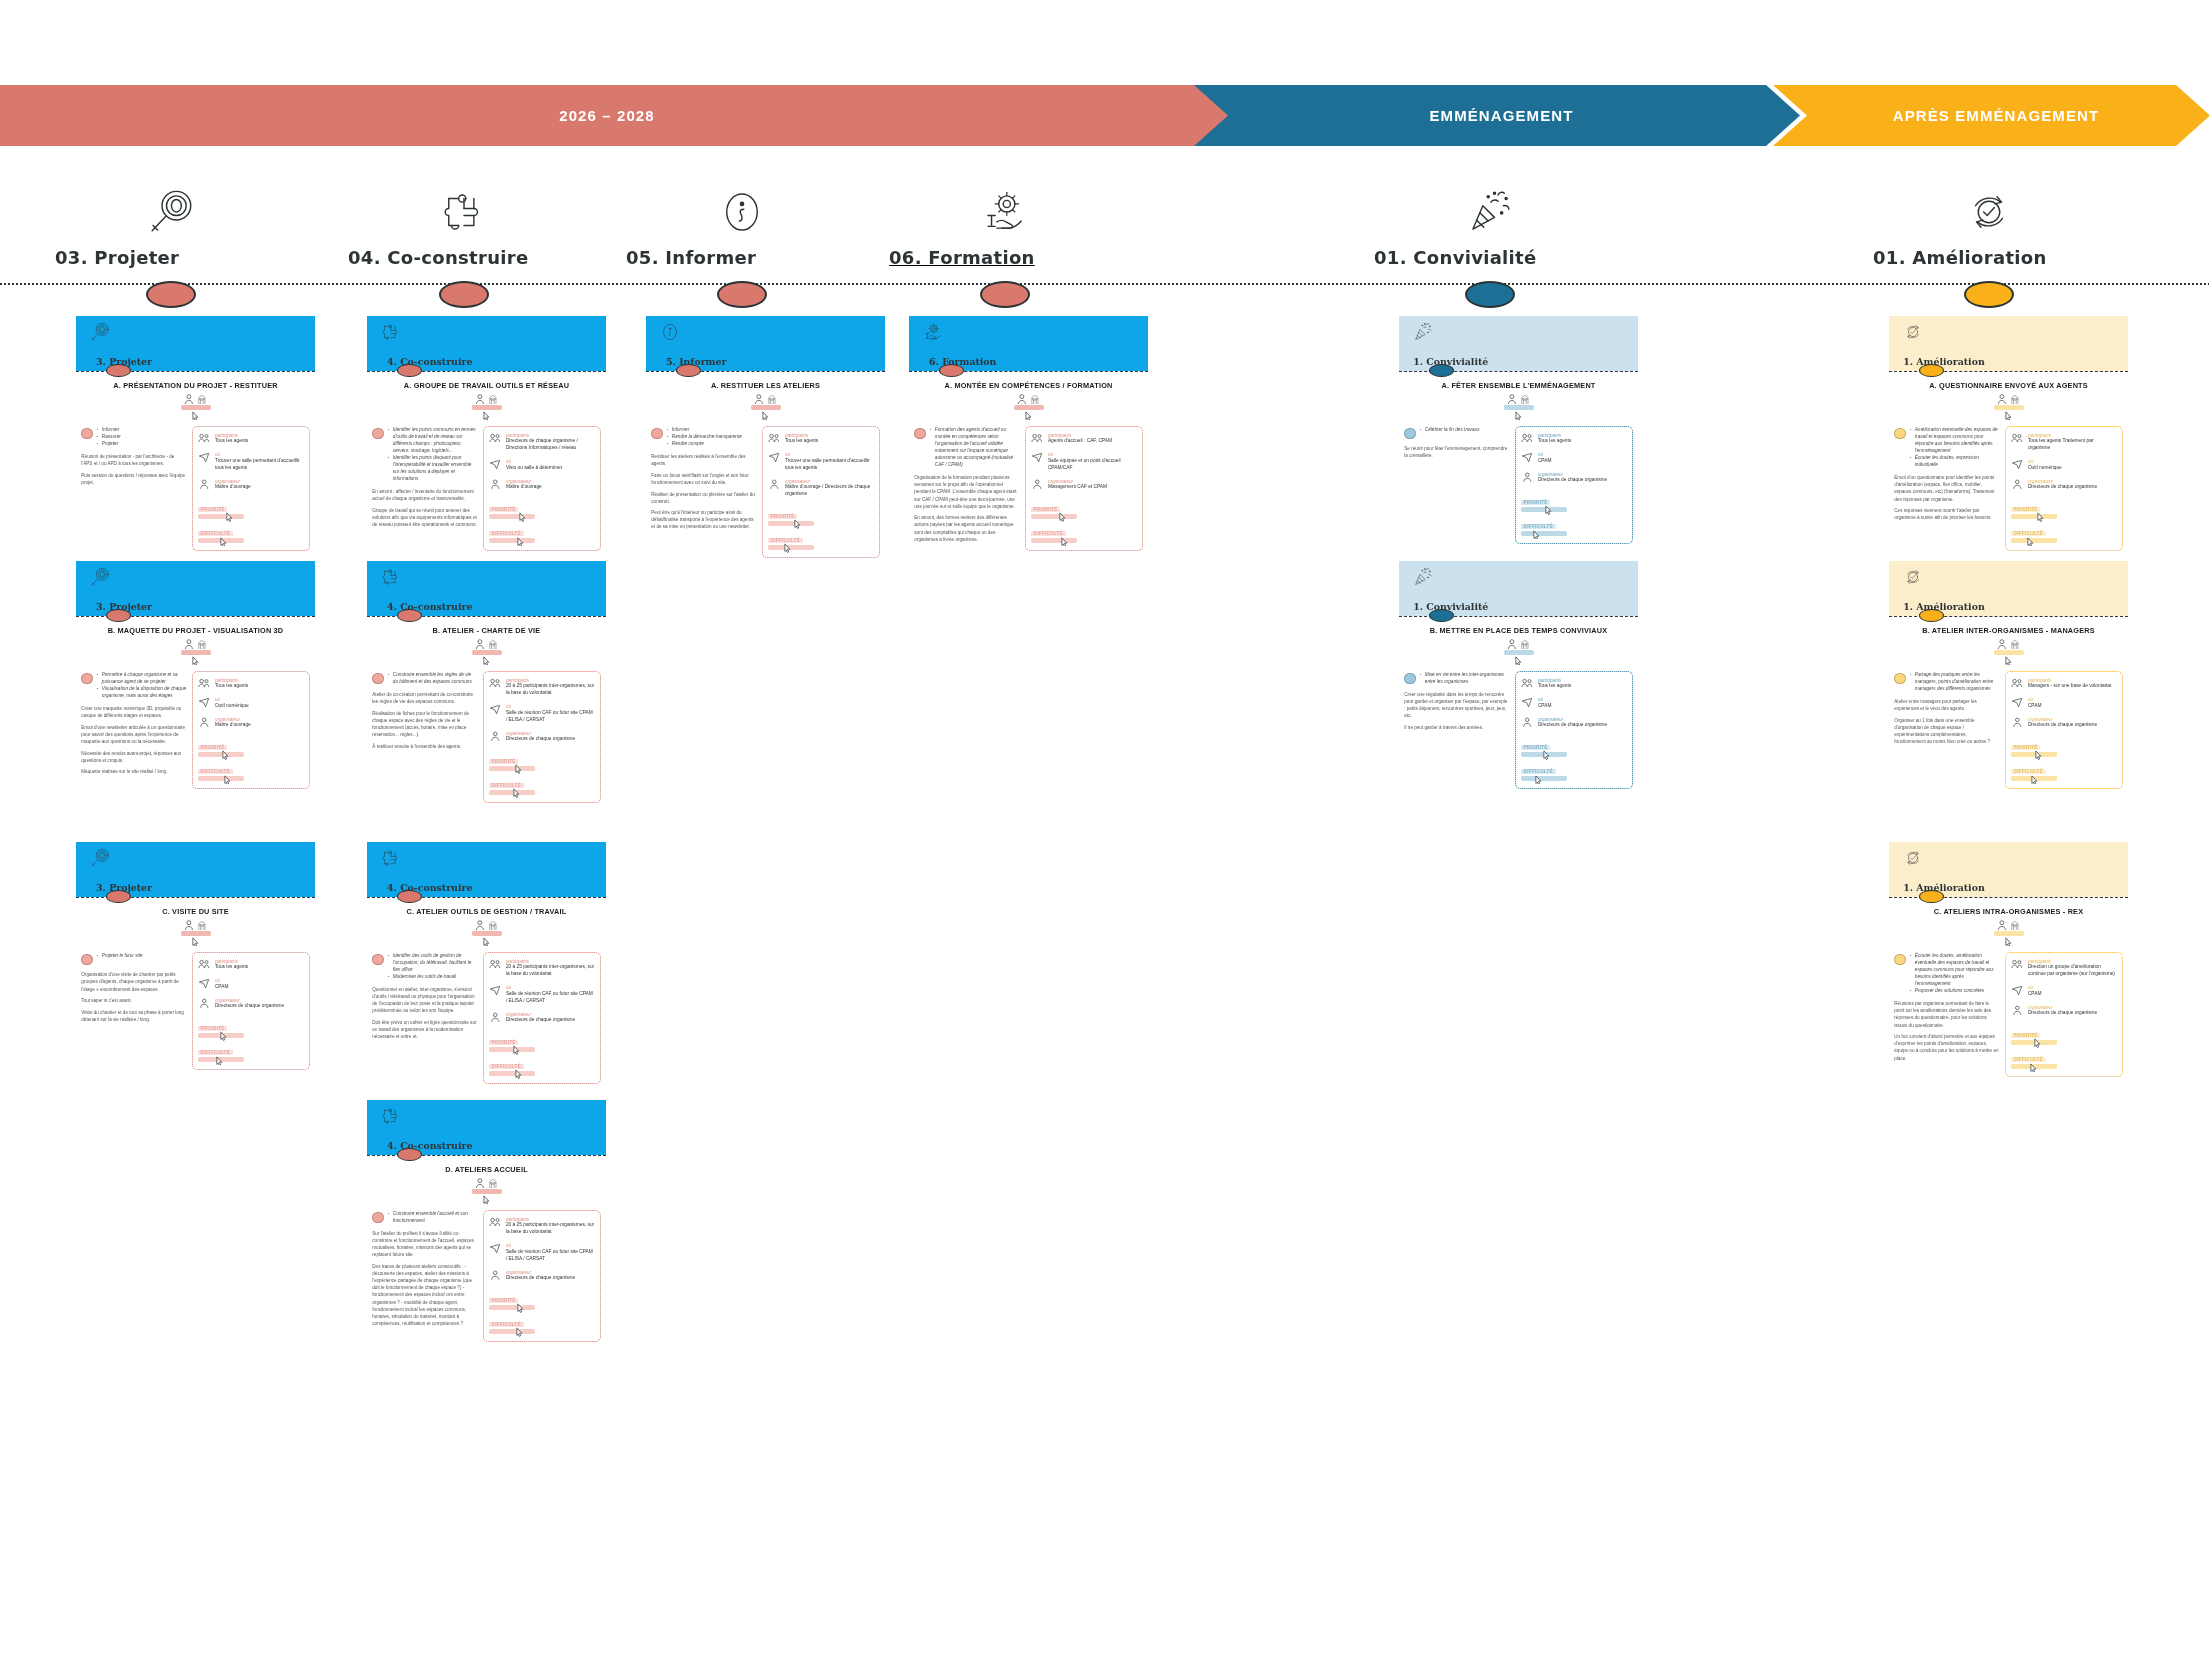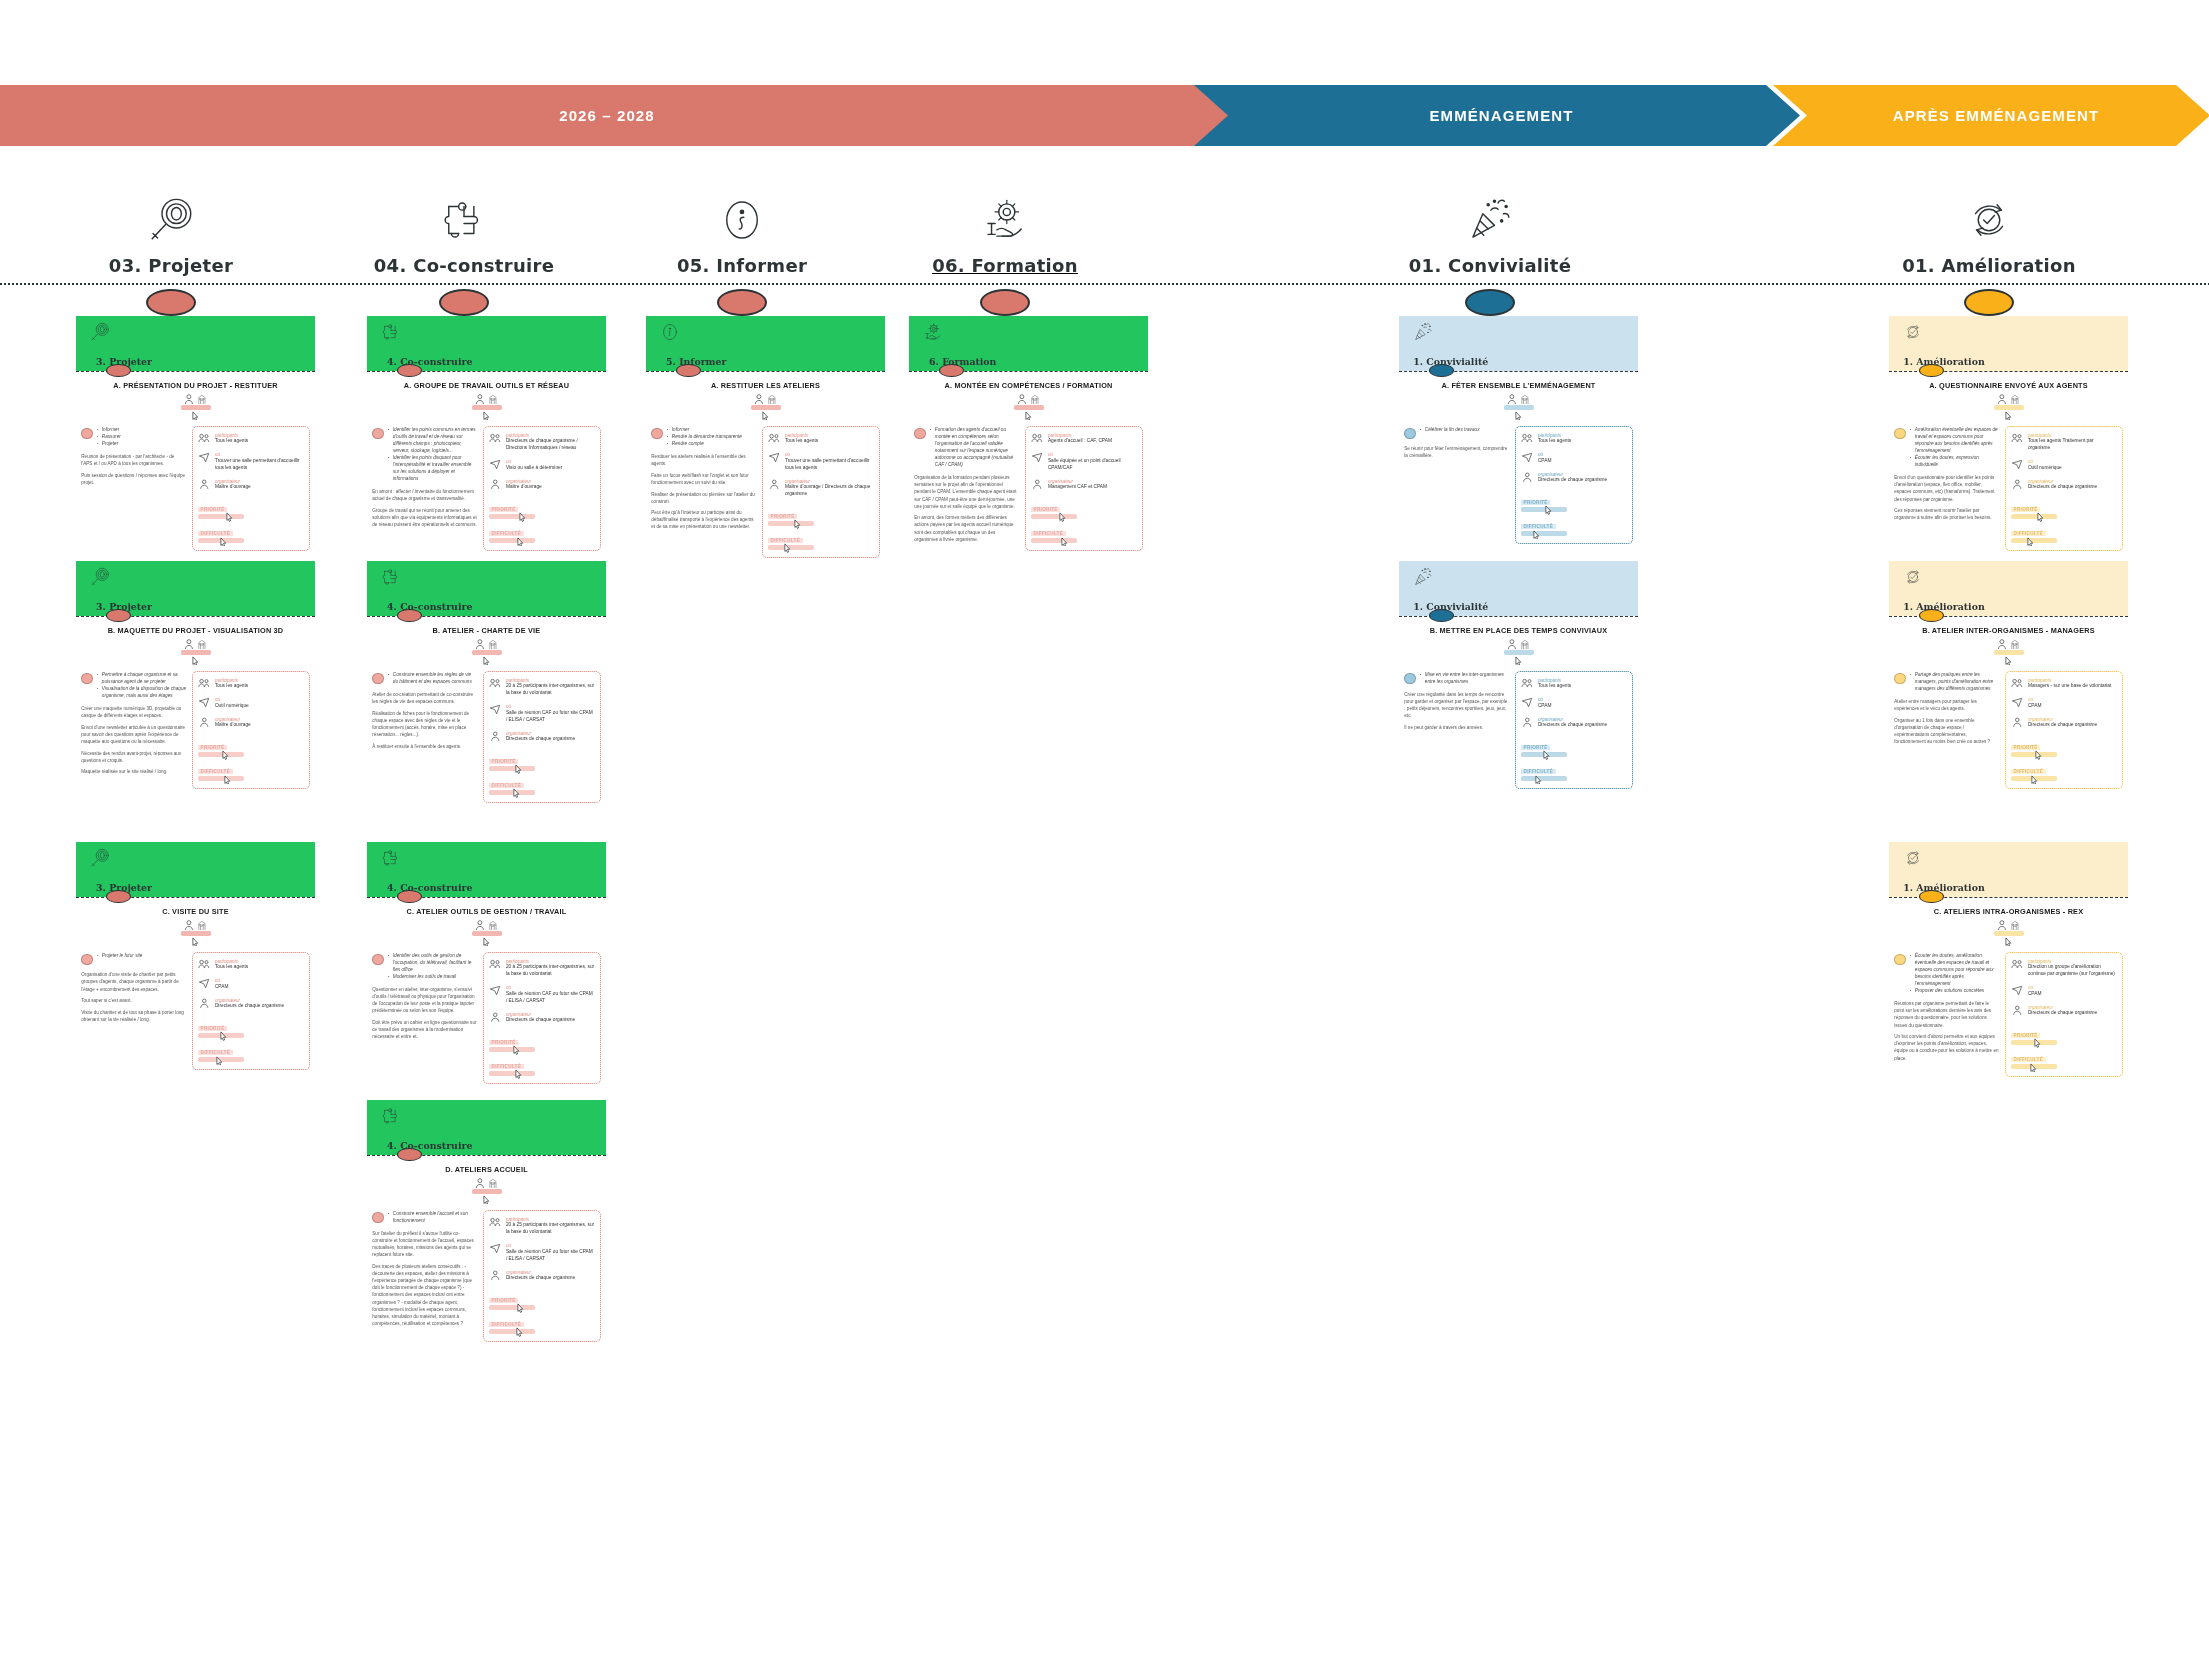--- a/index.html
+++ b/index.html
@@ -29,21 +29,21 @@
           clip-path: polygon(0 0, calc(100% - 34px) 0, 100% 50%, calc(100% - 34px) 100%, 0 100%, 34px 50%); }
   .ph-1 .phase-label { margin-right: 34px; }
   .ph-2 .phase-label { margin-left: 9px; }
   .ph-3 .phase-label { margin-left: 9px; }
 
   
   .timeline-axis {
     position: absolute; left: 0; top: 283px; width: 2210px; height: 0;
     border-top: 2.7px dotted #2d3436;
   }
-  .station { position: absolute; top: 175px; width: 232px; text-align: center; }
+  .station { position: absolute; top: 167px; width: 232px; text-align: left; }
   .station .icon { height: 71px; display: flex; align-items: flex-end; justify-content: center; }
   .station .st-label {
     margin-top: 9px; font-weight: bold; font-size: 18px; color: #2d3436;
     font-family: "DejaVu Sans", sans-serif; letter-spacing: 0.3px; white-space: nowrap;
   }
   .station .dot {
     margin: 12.5px auto 0; width: 50px; height: 27px; border-radius: 50%;
     border: 2.2px solid #2d3436;
   }
   .dot.red  { background: #d9786c; }
@@ -52,21 +52,21 @@
 
   
   .board { position: absolute; left: 0; top: 316px; width: 2210px; }
   .col { position: absolute; top: 0; width: 241px; }
 
   .card { position: absolute; width: 239px; }
   .card-head {
     height: 55px; position: relative; padding: 0 7.1px;
     display: flex; flex-direction: column; justify-content: flex-end;
   }
-  .head-red  { background: #22c55e; padding-left: 13px; }
+  .head-red  { background: #0ea5e9; padding-left: 13px; }
   .head-blue { background: #cbe2ee; }
   .head-yel  { background: #fdeecb; justify-content: flex-end; }
   .card-head .mini-icon { position: absolute; left: 12.5px; top: 5.3px; opacity: .85; }
   .card-head .head-title {
     font-family: "DejaVu Serif", serif; font-weight: bold; font-size: 9.4px;
     color: #2d3436; padding-left: 7.1px; padding-bottom: 3.6px;
   }
   .card-dashed { border-top: 1.3px dashed #2d3436; position: relative; height: 0; }
   .card-pill {
     position: absolute; left: 30px; top: -8px; width: 25px; height: 13.4px;

